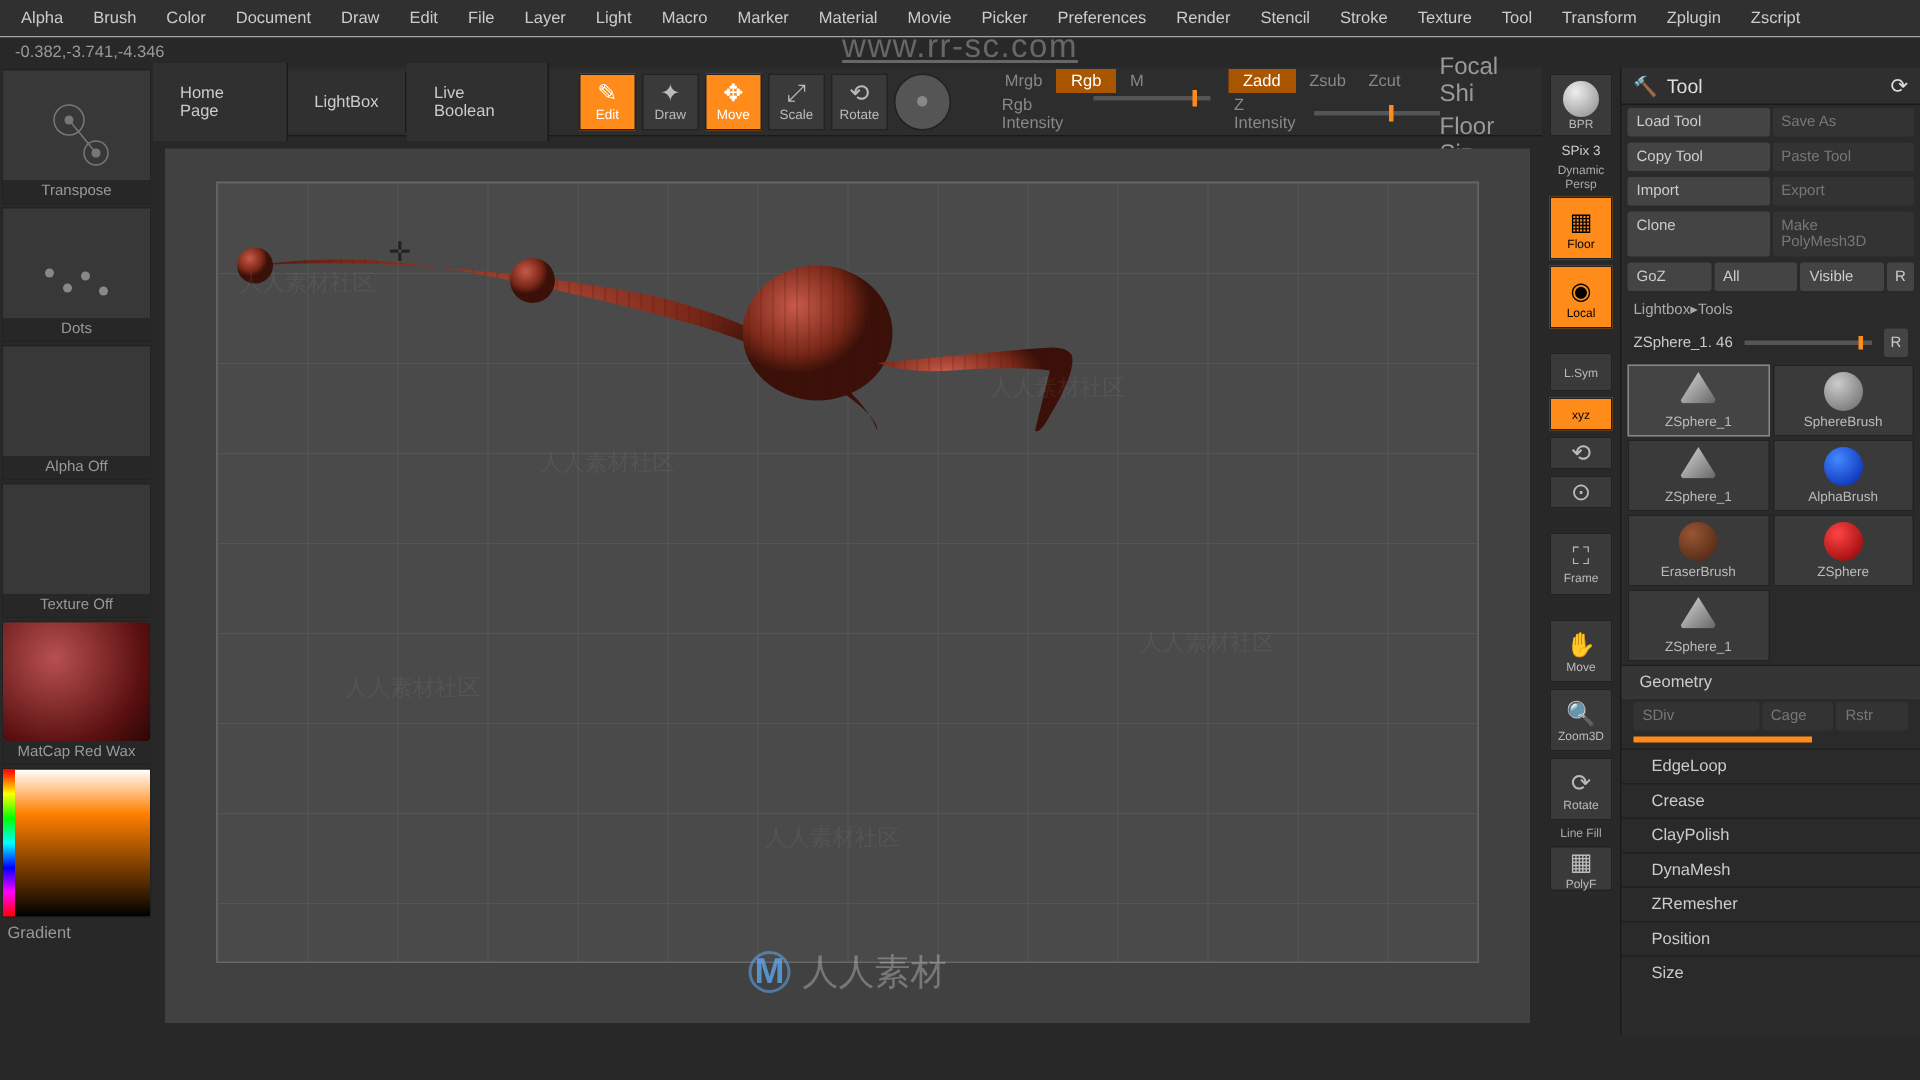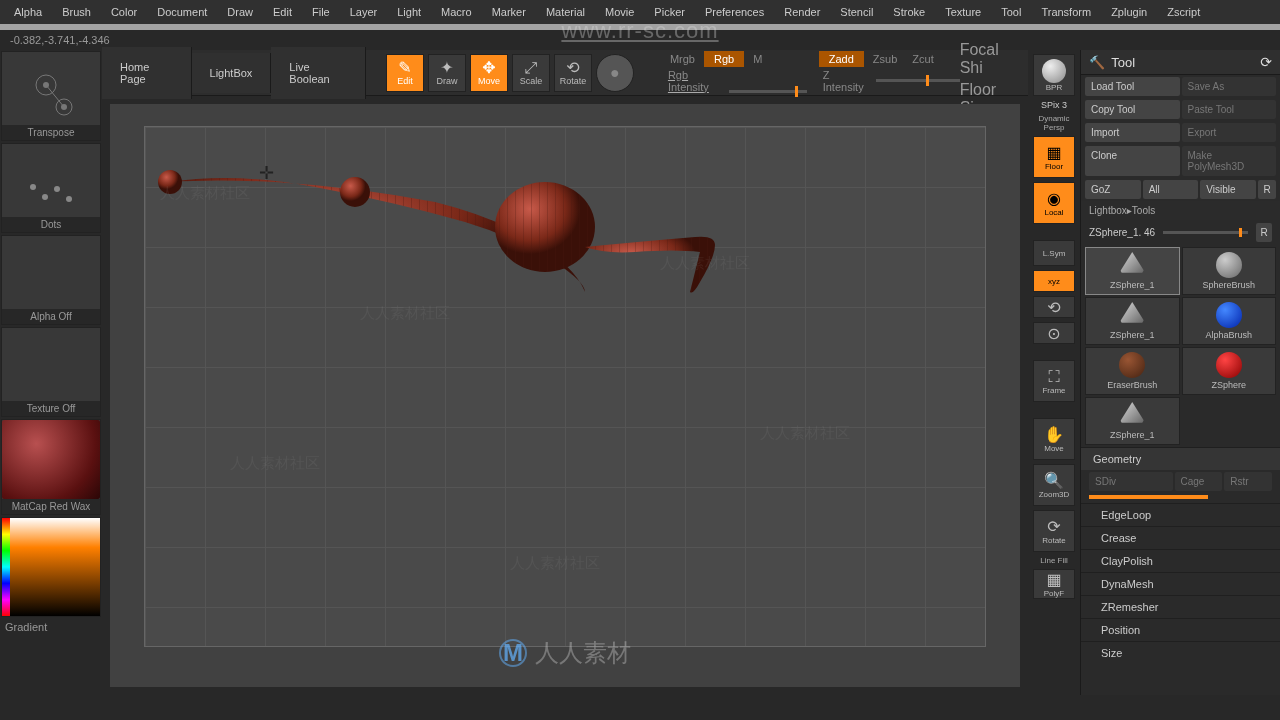--- a/index.html
+++ b/index.html
@@ -1,19 +1,19 @@
 <!DOCTYPE html>
 <html><head>
 <meta charset="utf-8">
 <style>
 * { margin: 0; padding: 0; box-sizing: border-box; font-family: Arial, sans-serif; }
 body { background: #282828; color: #aaa; font-size: 11px; width: 1280px; height: 720px; overflow: hidden; position: relative; }
 
 
-.menubar { display: flex; flex-wrap: wrap; background: #303030; border-bottom: 6px solid #a3a3a3; padding: 2px 4px; gap: 0; }
+.menubar { display: flex; flex-wrap: wrap; background: #303030; border-bottom: 1px solid #a3a3a3; padding: 2px 4px; gap: 0; }
 .menubar span { padding: 4px 10px; color: #ccc; cursor: pointer; }
 
 
 .coords { padding: 4px 10px; color: #999; background: #282828; font-size: 11px; }
 
 
 .main-row { display: flex; height: calc(100% - 75px); }
 .left-col { width: 102px; background: #282828; display: flex; flex-direction: column; gap: 2px; padding: 1px; }
 .center-col { flex: 1; display: flex; flex-direction: column; }
 .right-tools { width: 52px; background: #282828; display: flex; flex-direction: column; gap: 4px; padding: 4px 2px; align-items: center; }
@@ -183,21 +183,21 @@
         <div class="mode-icon" style="background:#555;border-radius:50%;">
             <span class="mi-glyph" style="color:#888;">●</span>
           </div>
       </div>
 
       <div class="blend-group">
         <div>
           <span class="blend-item">Mrgb</span>
           <span class="blend-item on">Rgb</span>
           <span class="blend-item">M</span>
-          <div style="display:flex;align-items:flex-end;margin-top:4px;text-decoration:underline;">
+          <div style="display:flex;align-items:flex-start;margin-top:4px;">
             <span class="blend-label">Rgb Intensity</span>
             <div class="slider-track">
                 <div class="slider-thumb" style="left:85%;"></div>
               </div>
           </div>
         </div>
         <div>
           <span class="blend-item on">Zadd</span>
           <span class="blend-item">Zsub</span>
           <span class="blend-item">Zcut</span>

